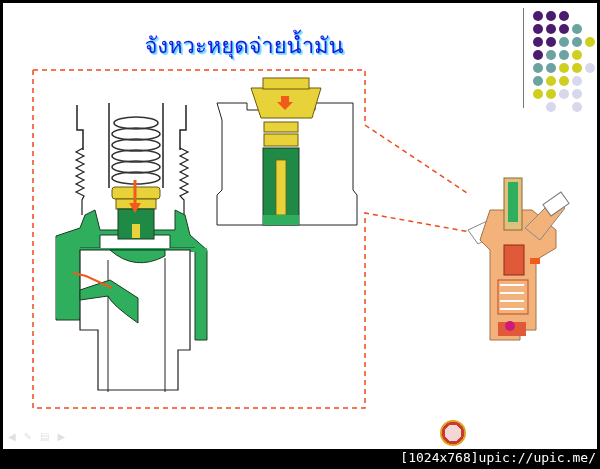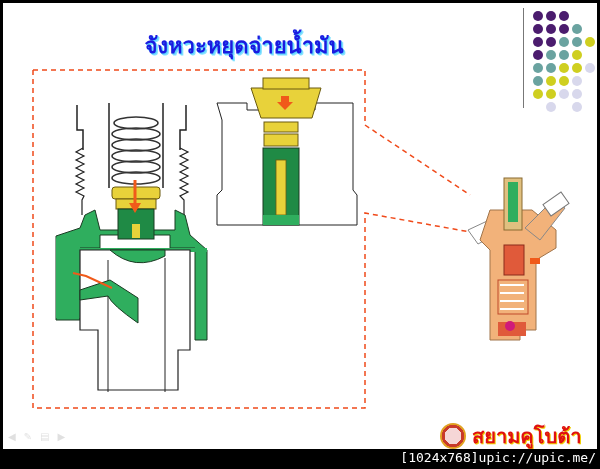--- a/index.html
+++ b/index.html
@@ -1,18 +1,18 @@
 <!DOCTYPE html>
 <html><head>
 <meta charset="utf-8">
 <style>
   html,body{margin:0;padding:0;background:#000;}
   body{width:600px;height:469px;position:relative;overflow:hidden;font-family:"DejaVu Sans",sans-serif;}
   .slide{position:absolute;left:3px;top:3px;width:594px;height:446px;background:#fff;}
-  .title{position:absolute;left:0;top:28px;width:480px;text-align:center;font-size:22px;font-weight:bold;color:#1a1ae0;text-shadow:1px 1px 0 #5fd4ff,2px 2px 0 #8ae4ff;letter-spacing:0px;}
+  .title{position:absolute;left:0;top:28px;width:480px;text-align:center;font-size:22px;font-weight:normal;color:#1a1ae0;text-shadow:1px 1px 0 #5fd4ff,2px 2px 0 #8ae4ff;letter-spacing:0px;}
   .title span{position:relative;left:4px;}
   .deco-line{position:absolute;left:523px;top:8px;width:1px;height:100px;background:#777;}
   .dot{position:absolute;width:10px;height:10px;border-radius:50%;}
   svg{position:absolute;left:0;top:0;}
   .logo{position:absolute;left:440px;top:420px;display:flex;align-items:center;}
   .logo-badge{width:26px;height:26px;border-radius:50%;background:radial-gradient(circle,#f5d6d6 0 45%,#c83a2a 46% 60%,#e0a020 61%);}
   .logo-text{margin-left:6px;font-size:20px;font-weight:bold;color:#e01010;text-shadow:1px 1px 0 #f0d000;}
   .nav-icons{position:absolute;left:8px;top:431px;display:flex;gap:8px;opacity:0.25;}
   .nav-icons span{font-size:10px;color:#888;}
   .footer-bar{position:absolute;left:0;top:449px;width:600px;height:20px;background:#000;}
@@ -133,21 +133,20 @@
     </g>
     <rect x="498" y="280" width="30" height="34" fill="none" stroke="#c04a2a" stroke-width="1"></rect>
     <rect x="498" y="322" width="28" height="14" fill="#e05a3a"></rect>
     <circle cx="510" cy="326" r="5" fill="#d01a7a"></circle>
     <rect x="530" y="258" width="10" height="6" fill="#f05a1a"></rect>
   </g>
 </svg>
 
 <div class="logo">
   <div class="logo-badge"></div>
-  <span class="logo-text">สยามคูโบต้า</span>
 </div>
 
 <div class="nav-icons">
   <span>◀</span>
   <span>✎</span>
   <span>▤</span>
   <span>▶</span>
 </div>
 
 <div class="footer-bar"></div>

